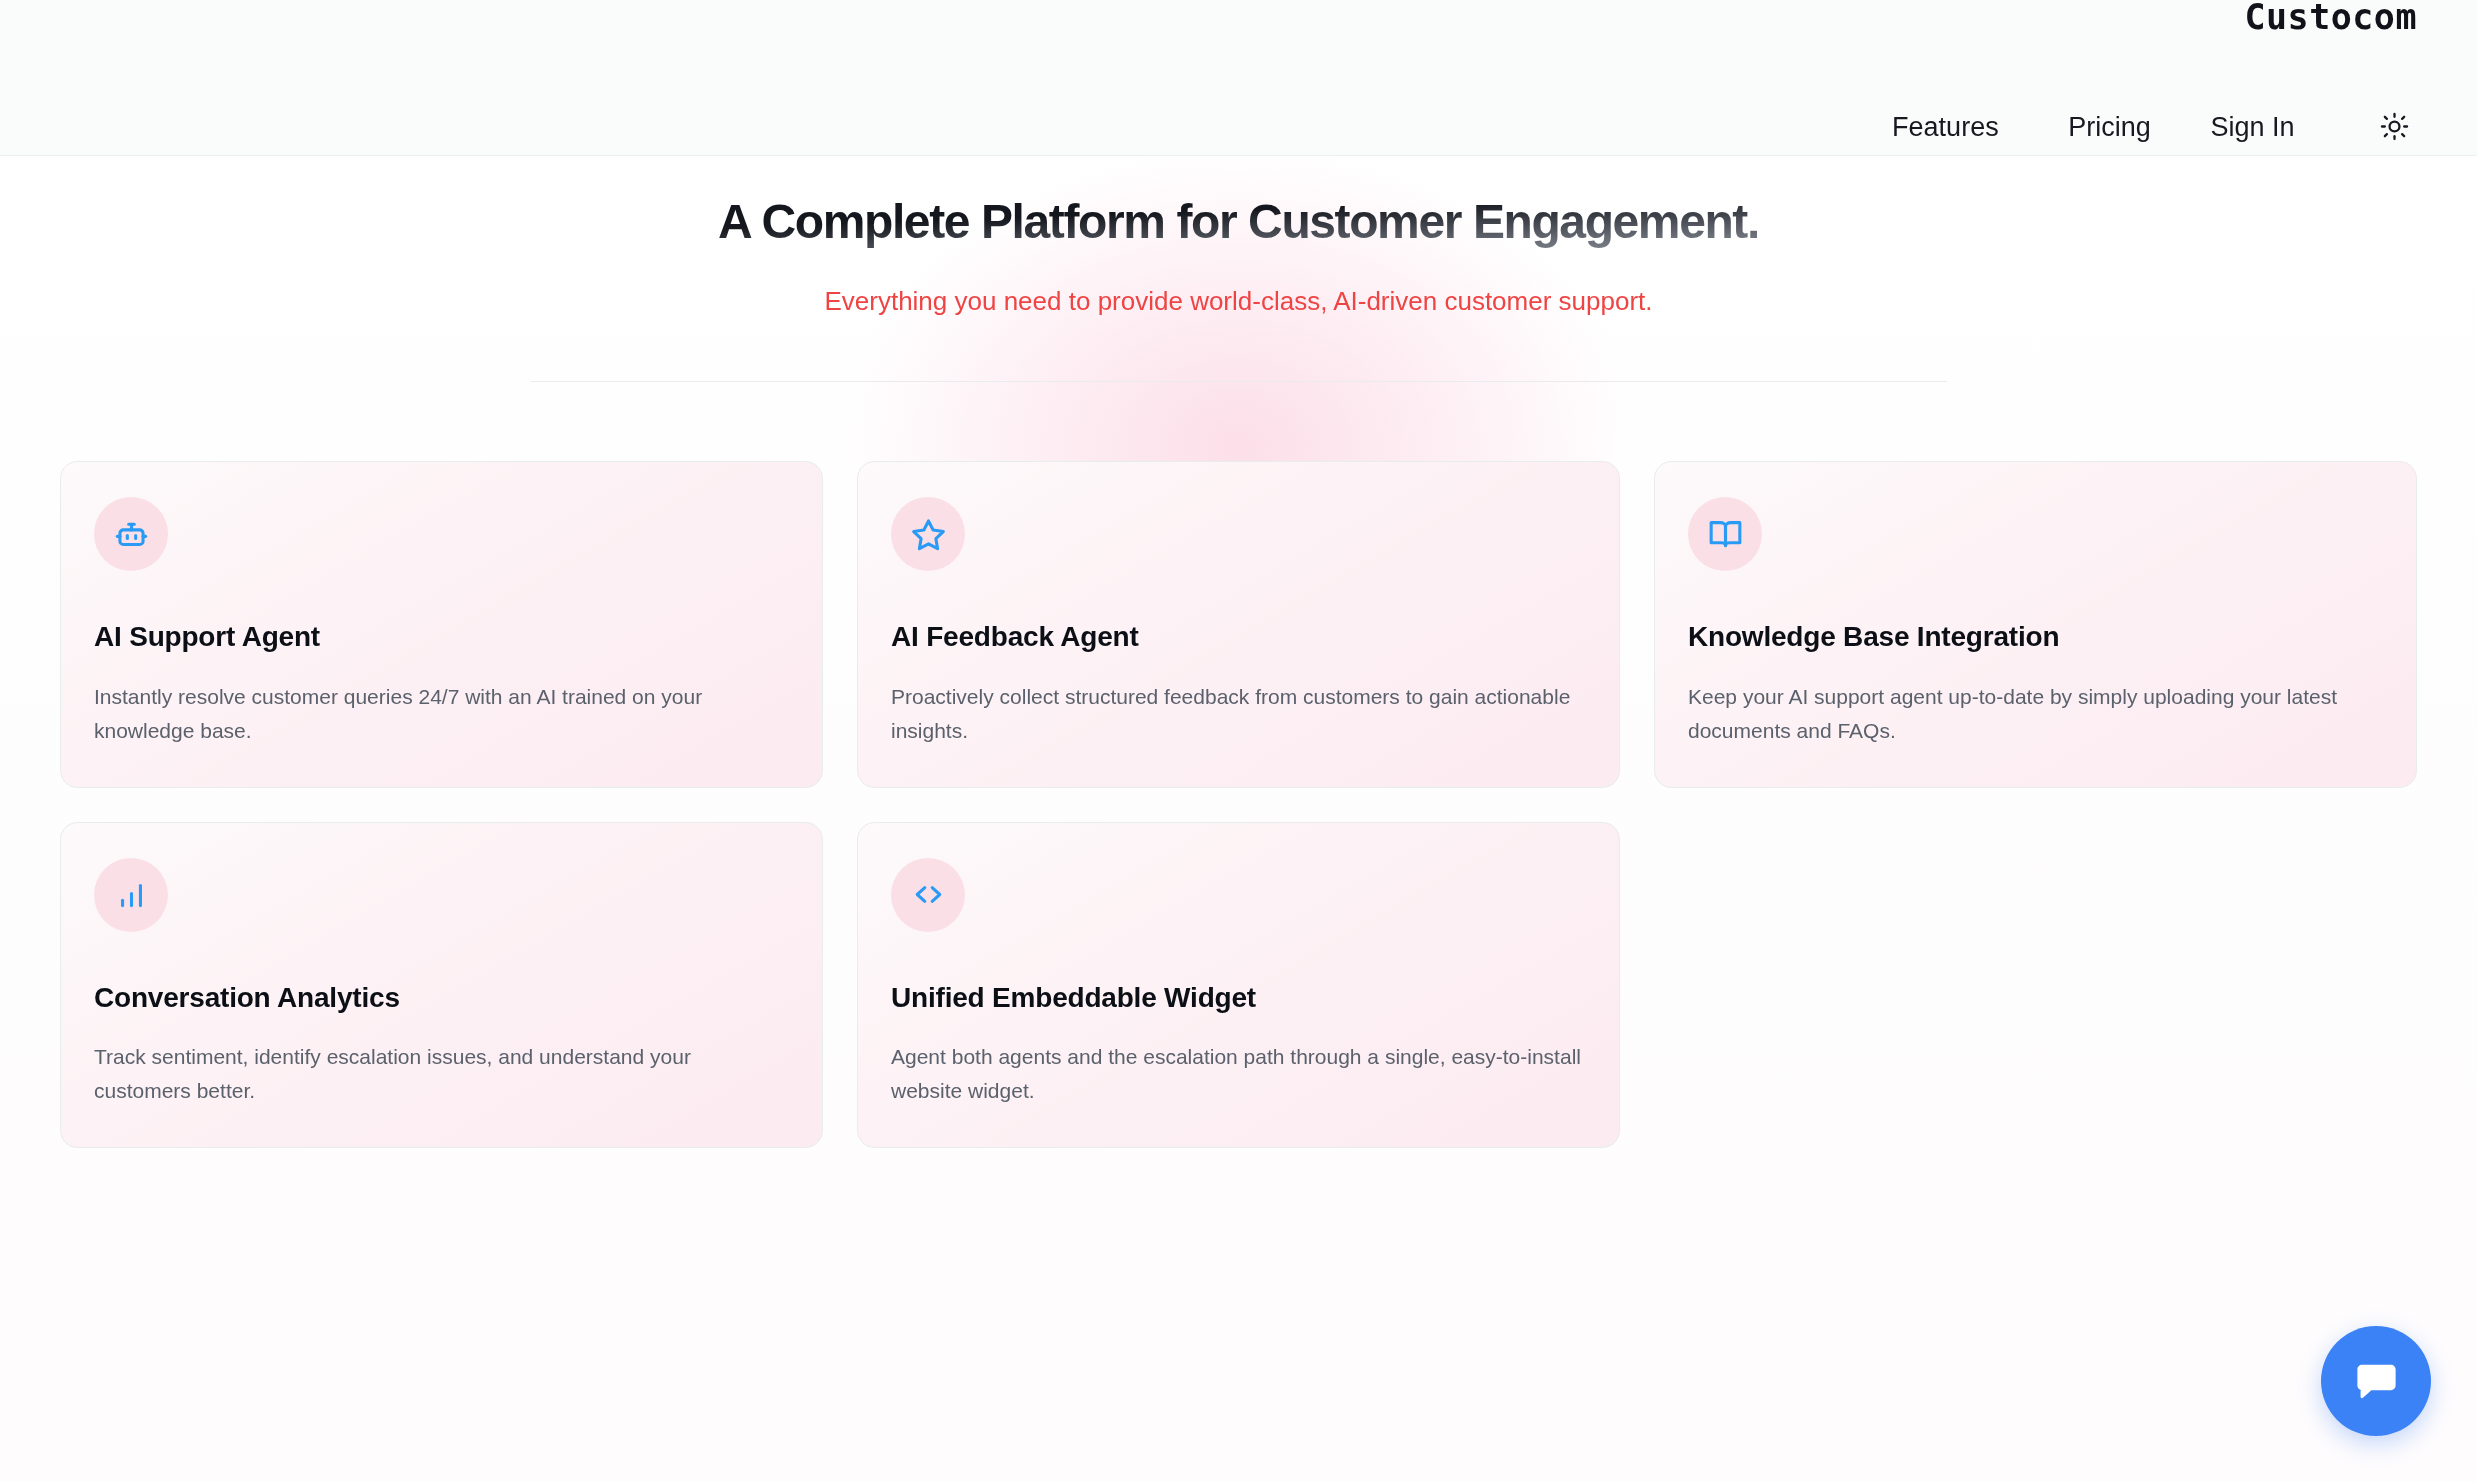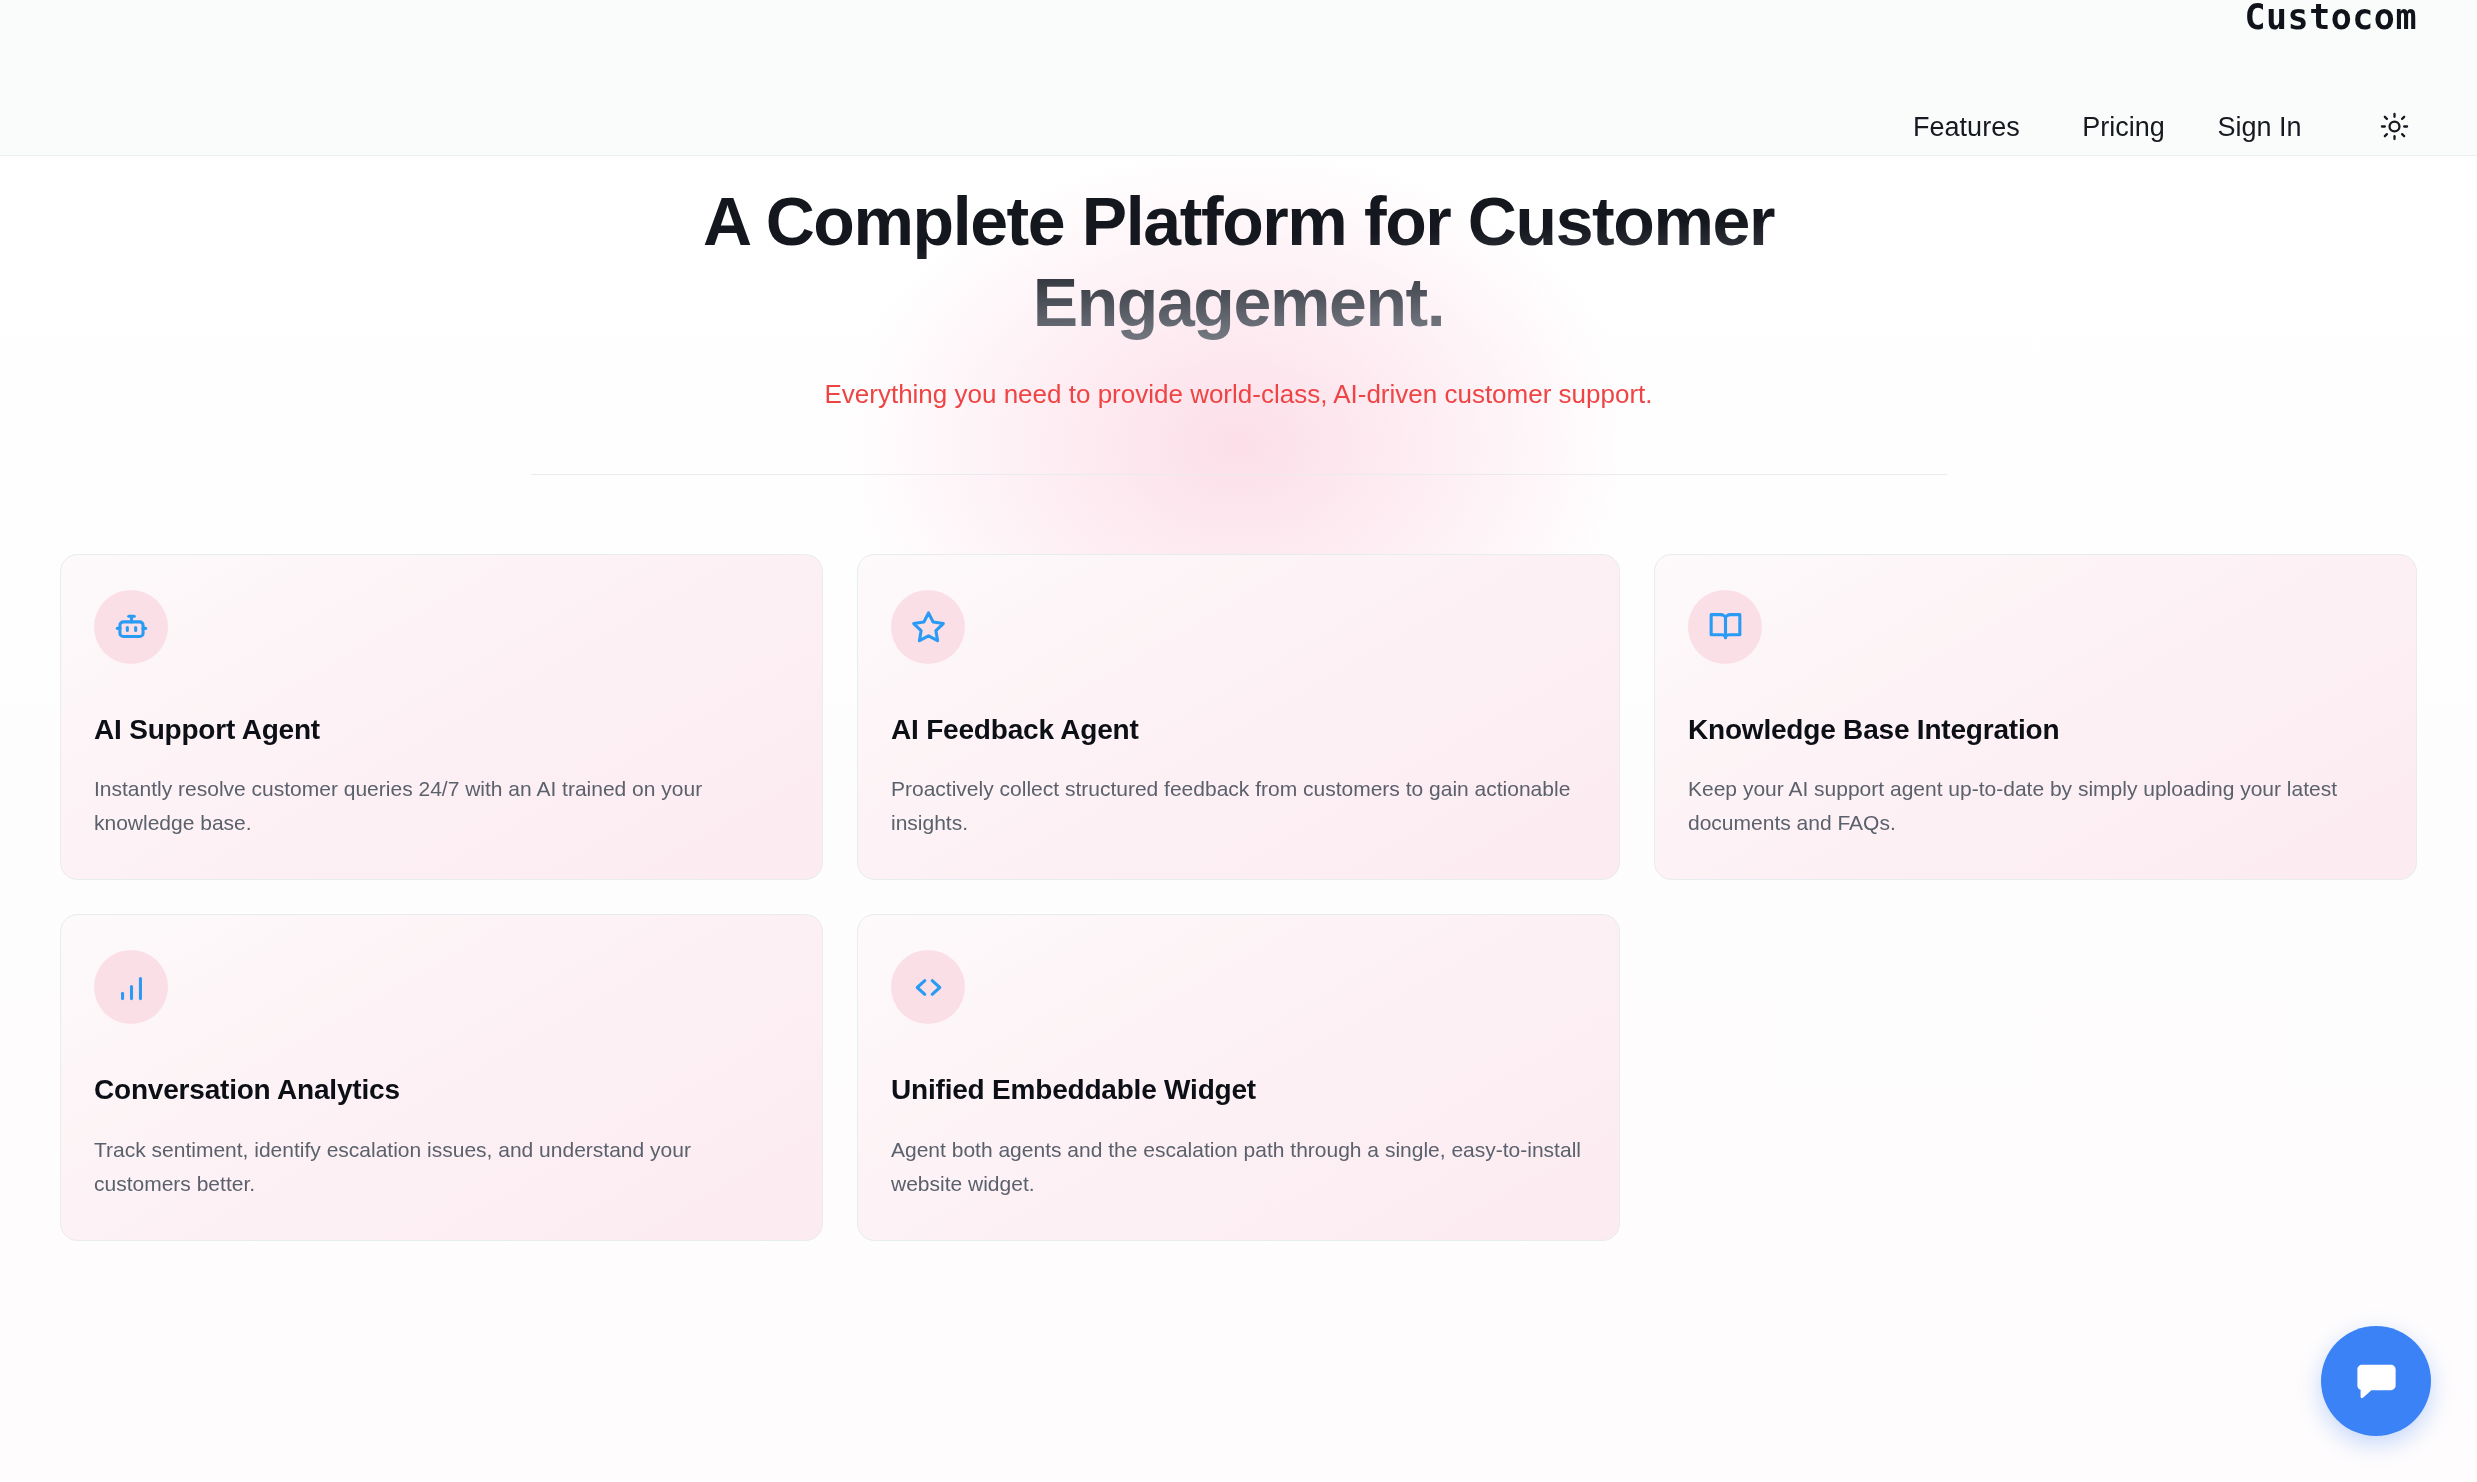--- a/index.html
+++ b/index.html
@@ -49,21 +49,21 @@
     font-size: 35px;
     font-weight: 700;
     letter-spacing: 0.5px;
     color: #10141a;
     line-height: 1;
   }
 
   .nav {
     display: flex;
     align-items: center;
-    gap: 6px;
+    gap: 13px;
   }
 
   .nav-link {
     font-size: 27px;
     color: #16191f;
     text-decoration: none;
     padding: 9.8px 23.4px;
     line-height: 1;
     cursor: pointer;
     white-space: nowrap;
@@ -85,26 +85,26 @@
 
   
   .hero {
     position: relative;
     z-index: 3;
     text-align: center;
     padding-top: 25px;
   }
 
   .hero-title {
-    font-size: 68px;
+    font-size: 48px;
     font-weight: 700;
     line-height: 1.19;
     letter-spacing: -1.4px;
     max-width: 1151px;
-    margin: 0 auto;
+    margin: 12px auto;
     background: linear-gradient(178deg, #14171d 0%, #14171d 38%, #6b6f78 82%, #83878f 100%);
     -webkit-background-clip: text;
     background-clip: text;
     -webkit-text-fill-color: transparent;
     color: #14171d;
   }
 
   .hero-sub {
     margin-top: 32px;
     font-size: 26px;

